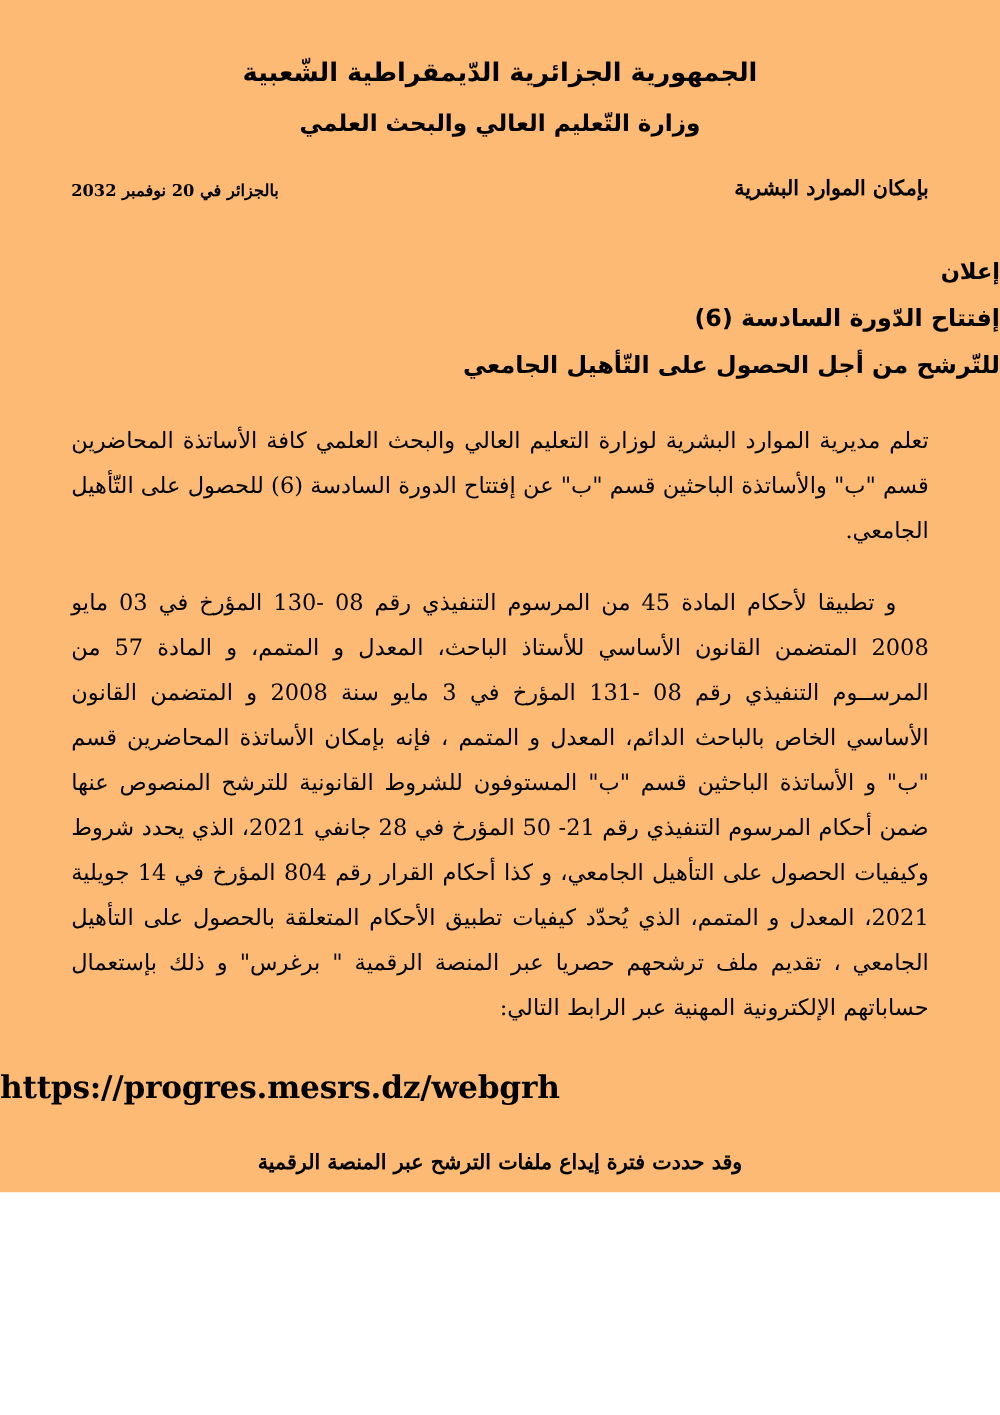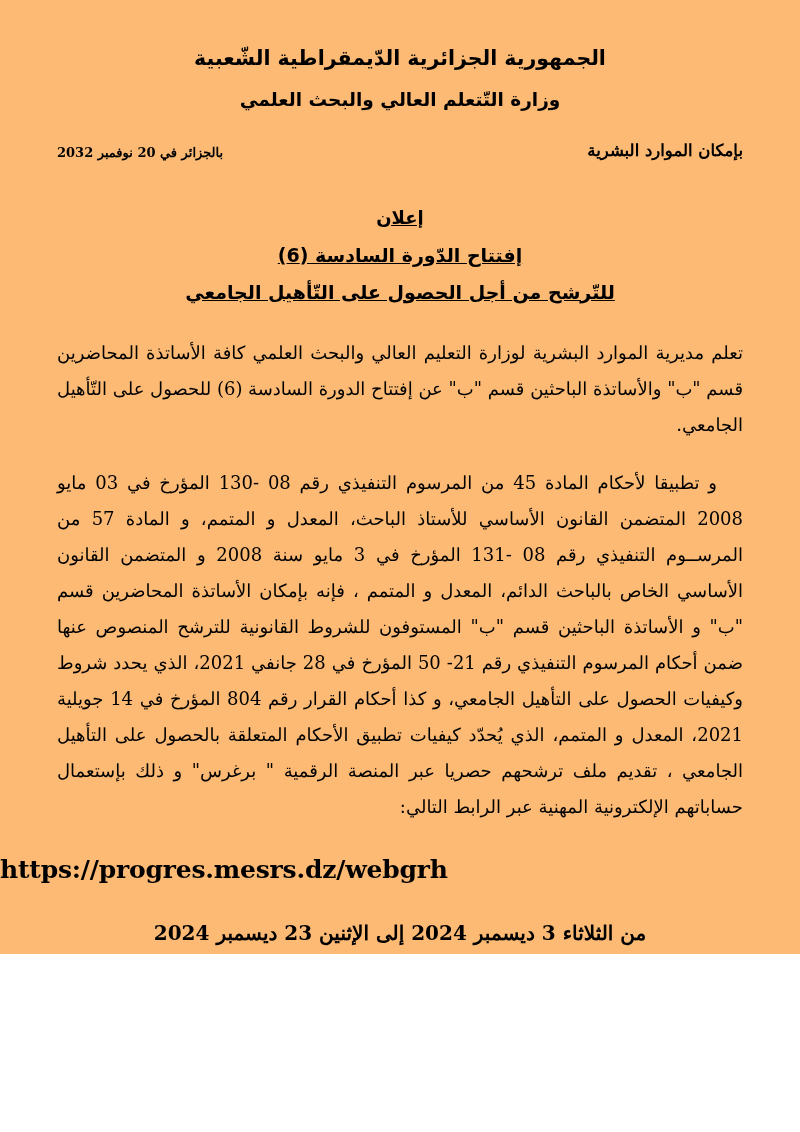--- a/index.html
+++ b/index.html
@@ -65,22 +65,21 @@
     top: 4px;
     font-size: 13px;
     font-weight: bold;
     font-family: "DejaVu Serif", "Liberation Serif", serif;
     white-space: nowrap;
   }
 
   
   .title-block {
     margin-top: 30px;
-    text-align: center;
-    text-decoration: underline;
+    text-align: right;
   }
 
   .title-announce {
     font-size: 18px;
     font-weight: bold;
     line-height: 1.4;
   }
 
   .title-main-1 {
     font-size: 19px;
@@ -157,21 +156,21 @@
     line-height: 1.5;
   }
 </style>
 </head>
 <body>
 
 <div class="page">
 
   <div class="header">
     <div class="header-line-1">الجمهورية الجزائرية الدّيمقراطية الشّعبية</div>
-    <div class="header-line-2">وزارة التّتعلم العالي والبحث العلمي</div>
+    <div class="header-line-2">وزارة التّعليم العالي والبحث العلمي</div>
   </div>
 
   <div class="meta-row">
     <div class="meta-directorate">بإمكان الموارد البشرية</div>
     <div class="meta-place-date">بالجزائر في 20 نوفمبر 2032</div>
   </div>
 
   <div class="title-block">
     <div class="title-announce">إعلان</div>
     <div class="title-main-1">إفتتاح الدّورة السادسة (6)</div>
@@ -181,16 +180,17 @@
   <div class="body">
     <p class="para">تعلم مديرية الموارد البشرية  لوزارة التعليم العالي والبحث العلمي كافة الأساتذة المحاضرين قسم "ب" والأساتذة الباحثين قسم "ب" عن إفتتاح الدورة السادسة (6) للحصول على التّأهيل الجامعي.</p>
     <p class="para para-indent">و تطبيقا لأحكام المادة 45 من المرسوم التنفيذي رقم 08 -130 المؤرخ في 03 مايو 2008 المتضمن القانون الأساسي للأستاذ الباحث، المعدل و المتمم، و المادة 57 من المرســوم التنفيذي رقم 08 -131 المؤرخ في 3 مايو سنة 2008 و المتضمن القانون الأساسي الخاص بالباحث الدائم، المعدل و المتمم ، فإنه بإمكان الأساتذة المحاضرين قسم "ب" و الأساتذة الباحثين قسم "ب" المستوفون للشروط القانونية للترشح المنصوص عنها ضمن أحكام المرسوم التنفيذي رقم 21- 50 المؤرخ في 28 جانفي 2021، الذي يحدد شروط وكيفيات الحصول على التأهيل الجامعي، و كذا أحكام القرار رقم 804 المؤرخ في 14 جويلية 2021، المعدل و المتمم، الذي يُحدّد كيفيات تطبيق الأحكام المتعلقة بالحصول على التأهيل الجامعي ، تقديم ملف ترشحهم حصريا عبر المنصة الرقمية " برغرس" و ذلك بإستعمال حساباتهم الإلكترونية المهنية عبر الرابط التالي:</p>
   </div>
 
   <div class="url-line">
     <a class="url-text" href="#">https://progres.mesrs.dz/webgrh</a>
   </div>
 
   <div class="footer">
+    <div class="footer-intro">وقد حددت فترة إيداع ملفات الترشح عبر المنصة الرقمية</div>
     <div class="footer-dates">من الثلاثاء 3 ديسمبر 2024 إلى الإثنين 23 ديسمبر 2024</div>
   </div>
 
 </div>
 
 </body></html>

